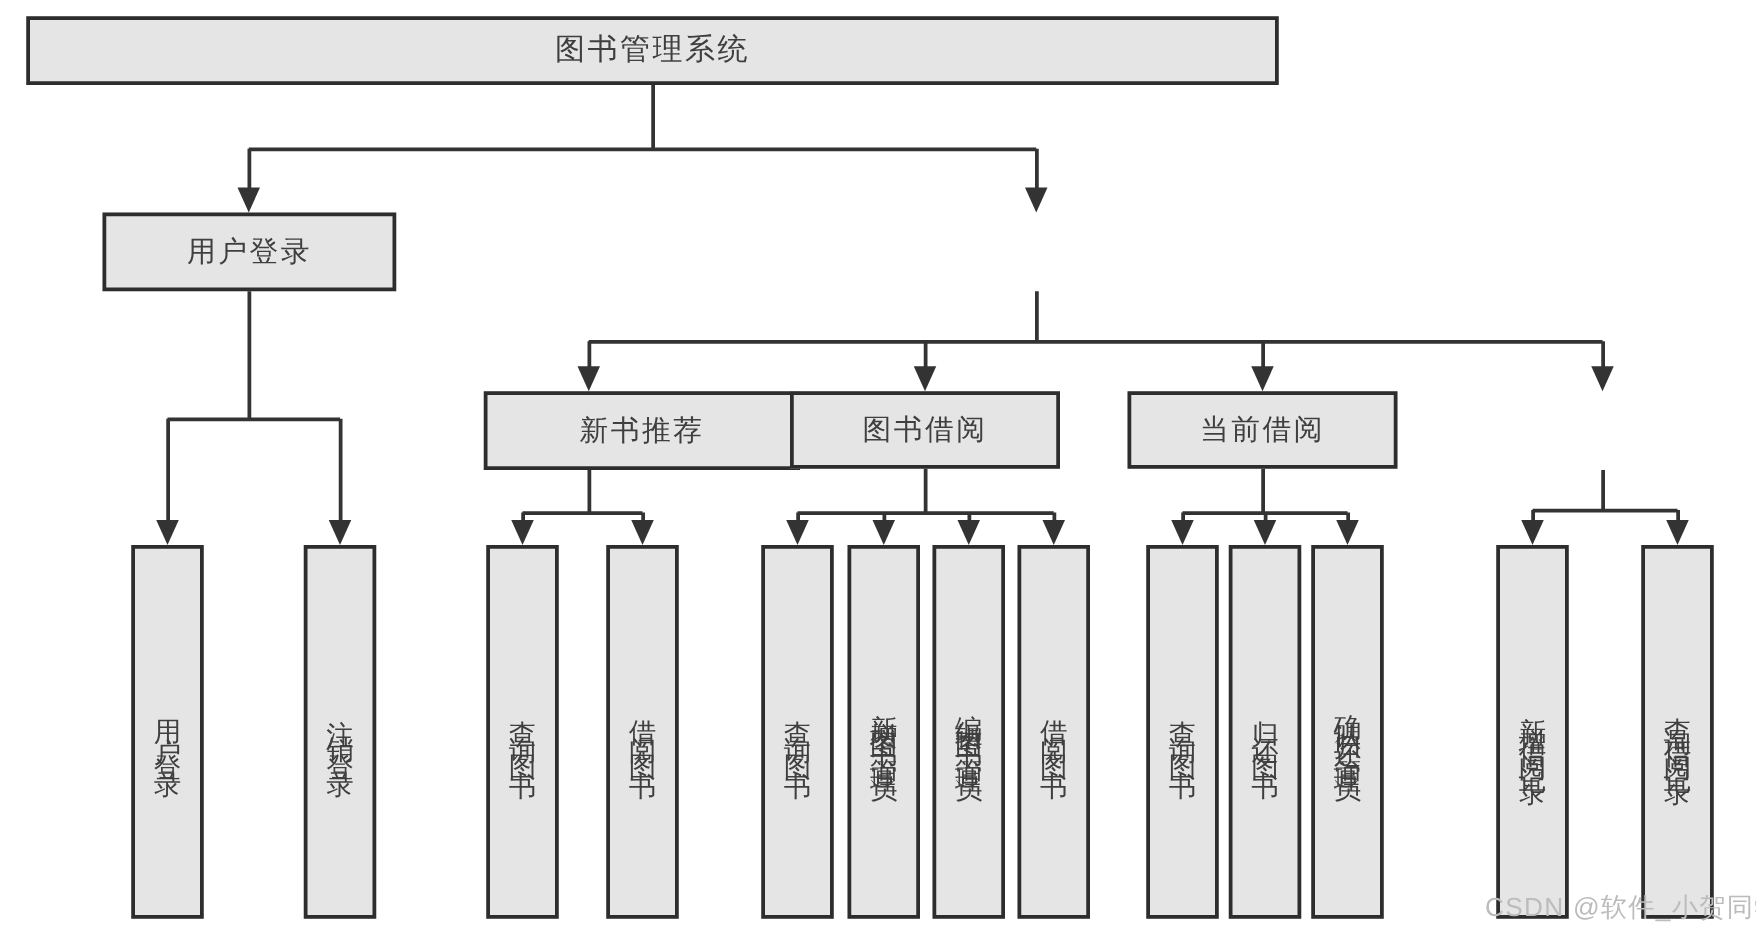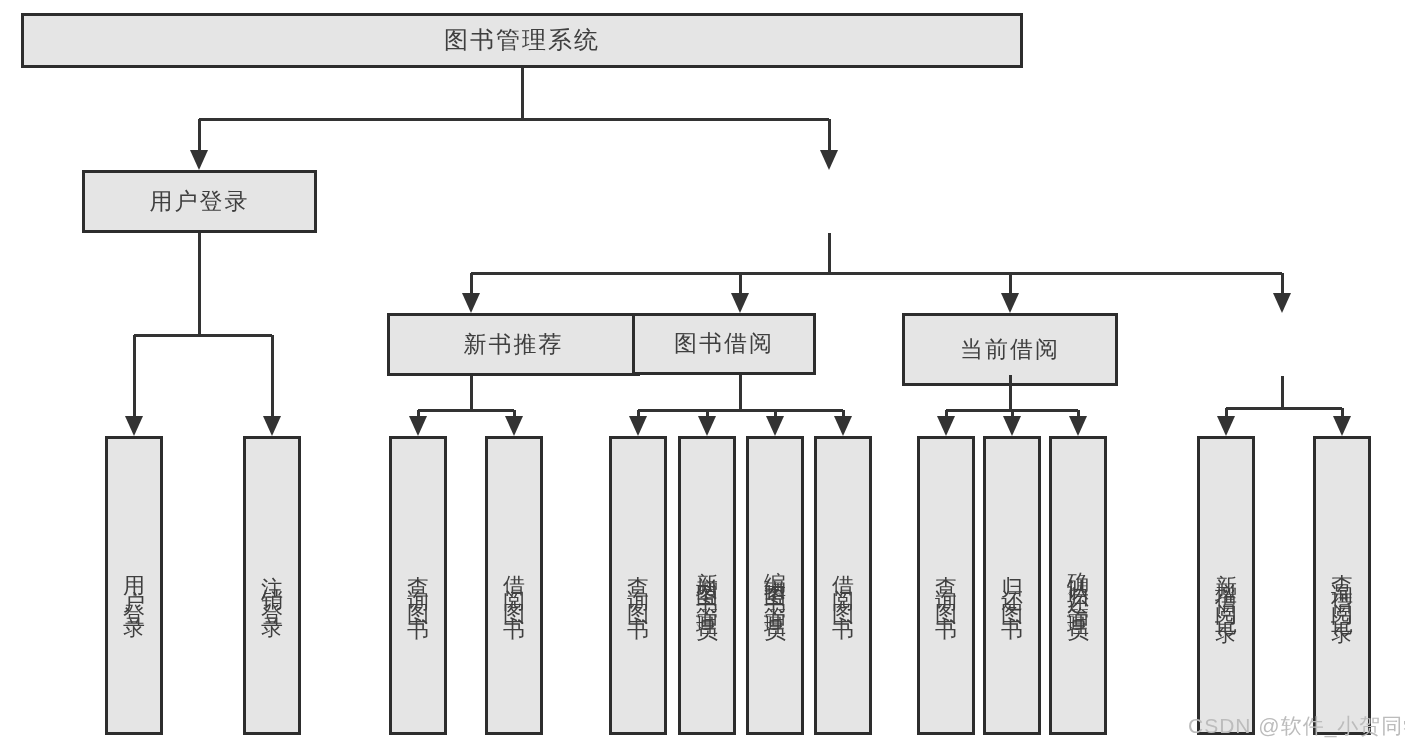--- a/index.html
+++ b/index.html
@@ -26,24 +26,24 @@
   <div class="watermark" style="color: rgb(188, 188, 188);">CSDN @软件_小贺同学</div>
 <div class="node root" style="left: 21px; top: 13px; width: 1002px; height: 55px; border-color: rgb(45, 45, 45); color: rgb(63, 63, 63);">
       <span>图书管理系统</span>
     </div>
     <div class="node" style="left: 82px; top: 170px; width: 235px; height: 63px; border-color: rgb(45, 45, 45); color: rgb(63, 63, 63);">
       <span>用户登录</span>
     </div>
     <div class="node" style="left: 363px; top: 313px; width: 253px; height: 63px; border-color: rgb(45, 45, 45); color: rgb(63, 63, 63); margin-left: 24px;">
       <span>新书推荐</span>
     </div>
-    <div class="node" style="left: 632px; top: 313px; width: 184px; height: 62px; border-color: rgb(45, 45, 45); color: rgb(63, 63, 63);">
+    <div class="node" style="left: 632px; top: 313px; width: 216px; height: 62px; border-color: rgb(45, 45, 45); color: rgb(63, 63, 63);">
       <span>图书借阅</span>
     </div>
-    <div class="node" style="left: 902px; top: 313px; width: 216px; height: 73px; border-color: rgb(45, 45, 45); color: rgb(63, 63, 63);">
+    <div class="node" style="left: 902px; top: 313px; width: 216px; height: 62px; border-color: rgb(45, 45, 45); color: rgb(63, 63, 63);">
       <span>当前借阅</span>
     </div>
     <div class="node vertical ls-l" style="left: 105px; top: 436px; width: 58px; height: 299px; border-color: rgb(45, 45, 45); color: rgb(63, 63, 63);">
       <span>用户登录</span>
     </div>
     <div class="node vertical ls-l" style="left: 243px; top: 436px; width: 58px; height: 299px; border-color: rgb(45, 45, 45); color: rgb(63, 63, 63);">
       <span>注销登录</span>
     </div>
     <div class="node vertical ls-l" style="left: 389px; top: 436px; width: 58px; height: 299px; border-color: rgb(45, 45, 45); color: rgb(63, 63, 63);">
       <span>查询图书</span>

